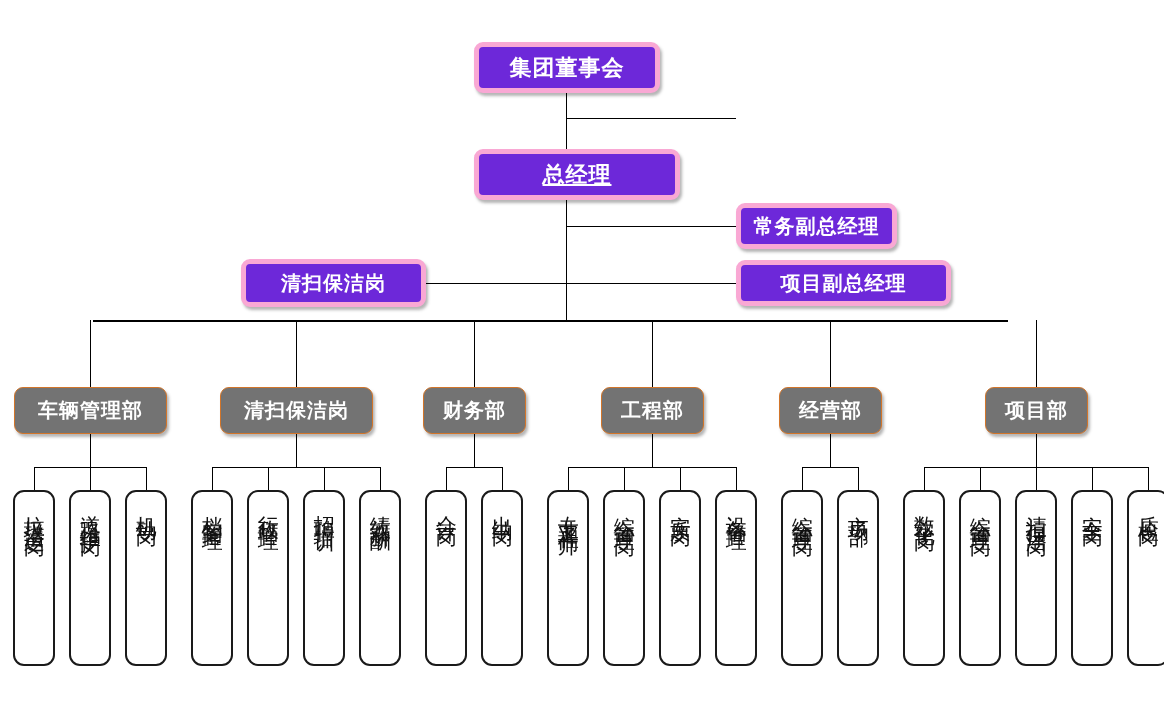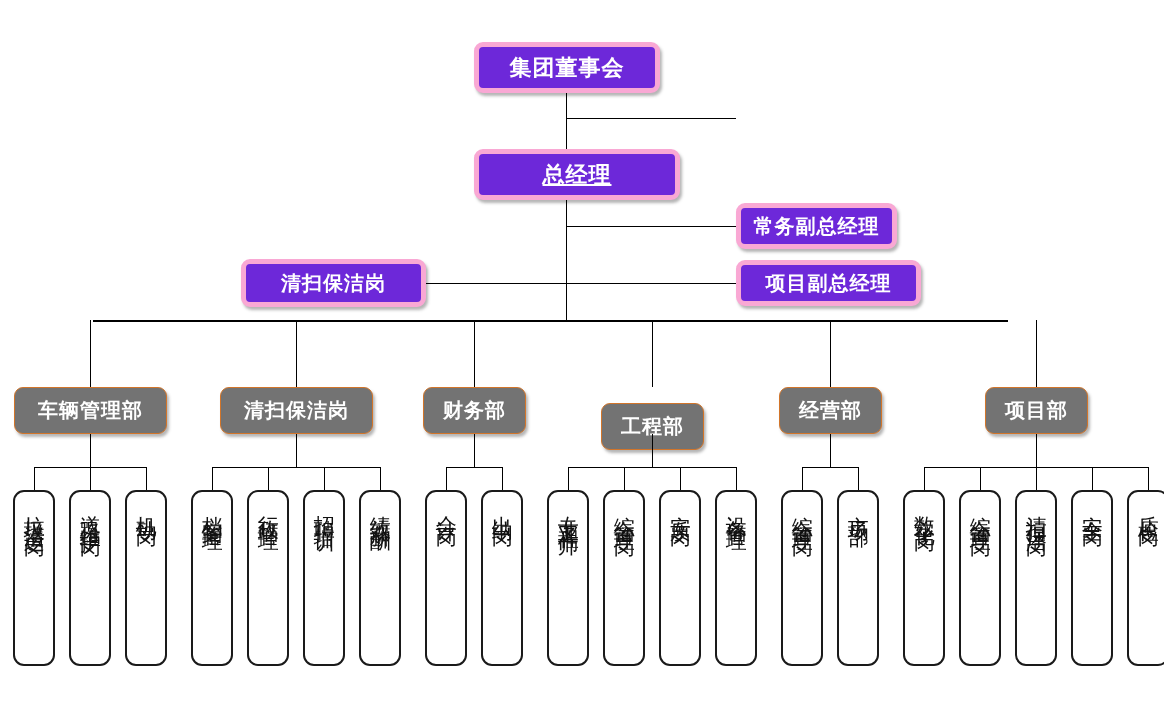--- a/index.html
+++ b/index.html
@@ -62,21 +62,21 @@
 
 
   <div class="node blue" style="left:474px;top:149px;width:206px;height:51px;font-size:22px;text-decoration:underline;">
     <span>总经理</span>
   </div>
 
   <div class="node blue" style="left:736px;top:203px;width:161px;height:46px;font-size:20px;">
     <span>常务副总经理</span>
   </div>
 
-  <div class="node blue" style="left:736px;top:260px;width:185px;height:46px;font-size:20px;">
+  <div class="node blue" style="left:736px;top:260px;width:215px;height:46px;font-size:20px;">
     <span>项目副总经理</span>
   </div>
 
   <div class="node blue" style="left:241px;top:259px;width:185px;height:48px;font-size:20px;">
     <span>清扫保洁岗</span>
   </div>
 
   <div class="ln v" style="left:566px;top:93px;height:56px;"></div>
 
   <div class="ln h" style="left:566px;top:118px;width:170px;"></div>
@@ -138,21 +138,21 @@
       <div class="ln v" style="left: 474px; top: 434px; height: 33px;"></div>
       <div class="ln h" style="left: 446px; top: 467px; width: 56px;"></div>
       <div class="ln v" style="left: 446px; top: 467px; height: 23px;"></div>
       <div class="leaf" style="left: 425px; top: 490px; width: 42px; height: 176px;">
         <span>会计岗</span>
       </div>
       <div class="ln v" style="left: 502px; top: 467px; height: 23px;"></div>
       <div class="leaf" style="left: 481px; top: 490px; width: 42px; height: 176px;">
         <span>出纳岗</span>
       </div>
-      <div class="node orange" style="left: 601px; top: 403px; width: 103px; height: 47px; font-size: 20px;">
+      <div class="node orange" style="left: 601px; top: 387px; width: 103px; height: 47px; font-size: 20px;">
         <div class="" style="">工程部</div>
       </div>
       <div class="ln v" style="left: 652px; top: 320px; height: 67px;"></div>
       <div class="ln v" style="left: 652px; top: 434px; height: 33px;"></div>
       <div class="ln h" style="left: 568px; top: 467px; width: 168px;"></div>
       <div class="ln v" style="left: 568px; top: 467px; height: 23px;"></div>
       <div class="leaf" style="left: 547px; top: 490px; width: 42px; height: 176px;">
         <span>专业工程师</span>
       </div>
       <div class="ln v" style="left: 624px; top: 467px; height: 23px;"></div>

